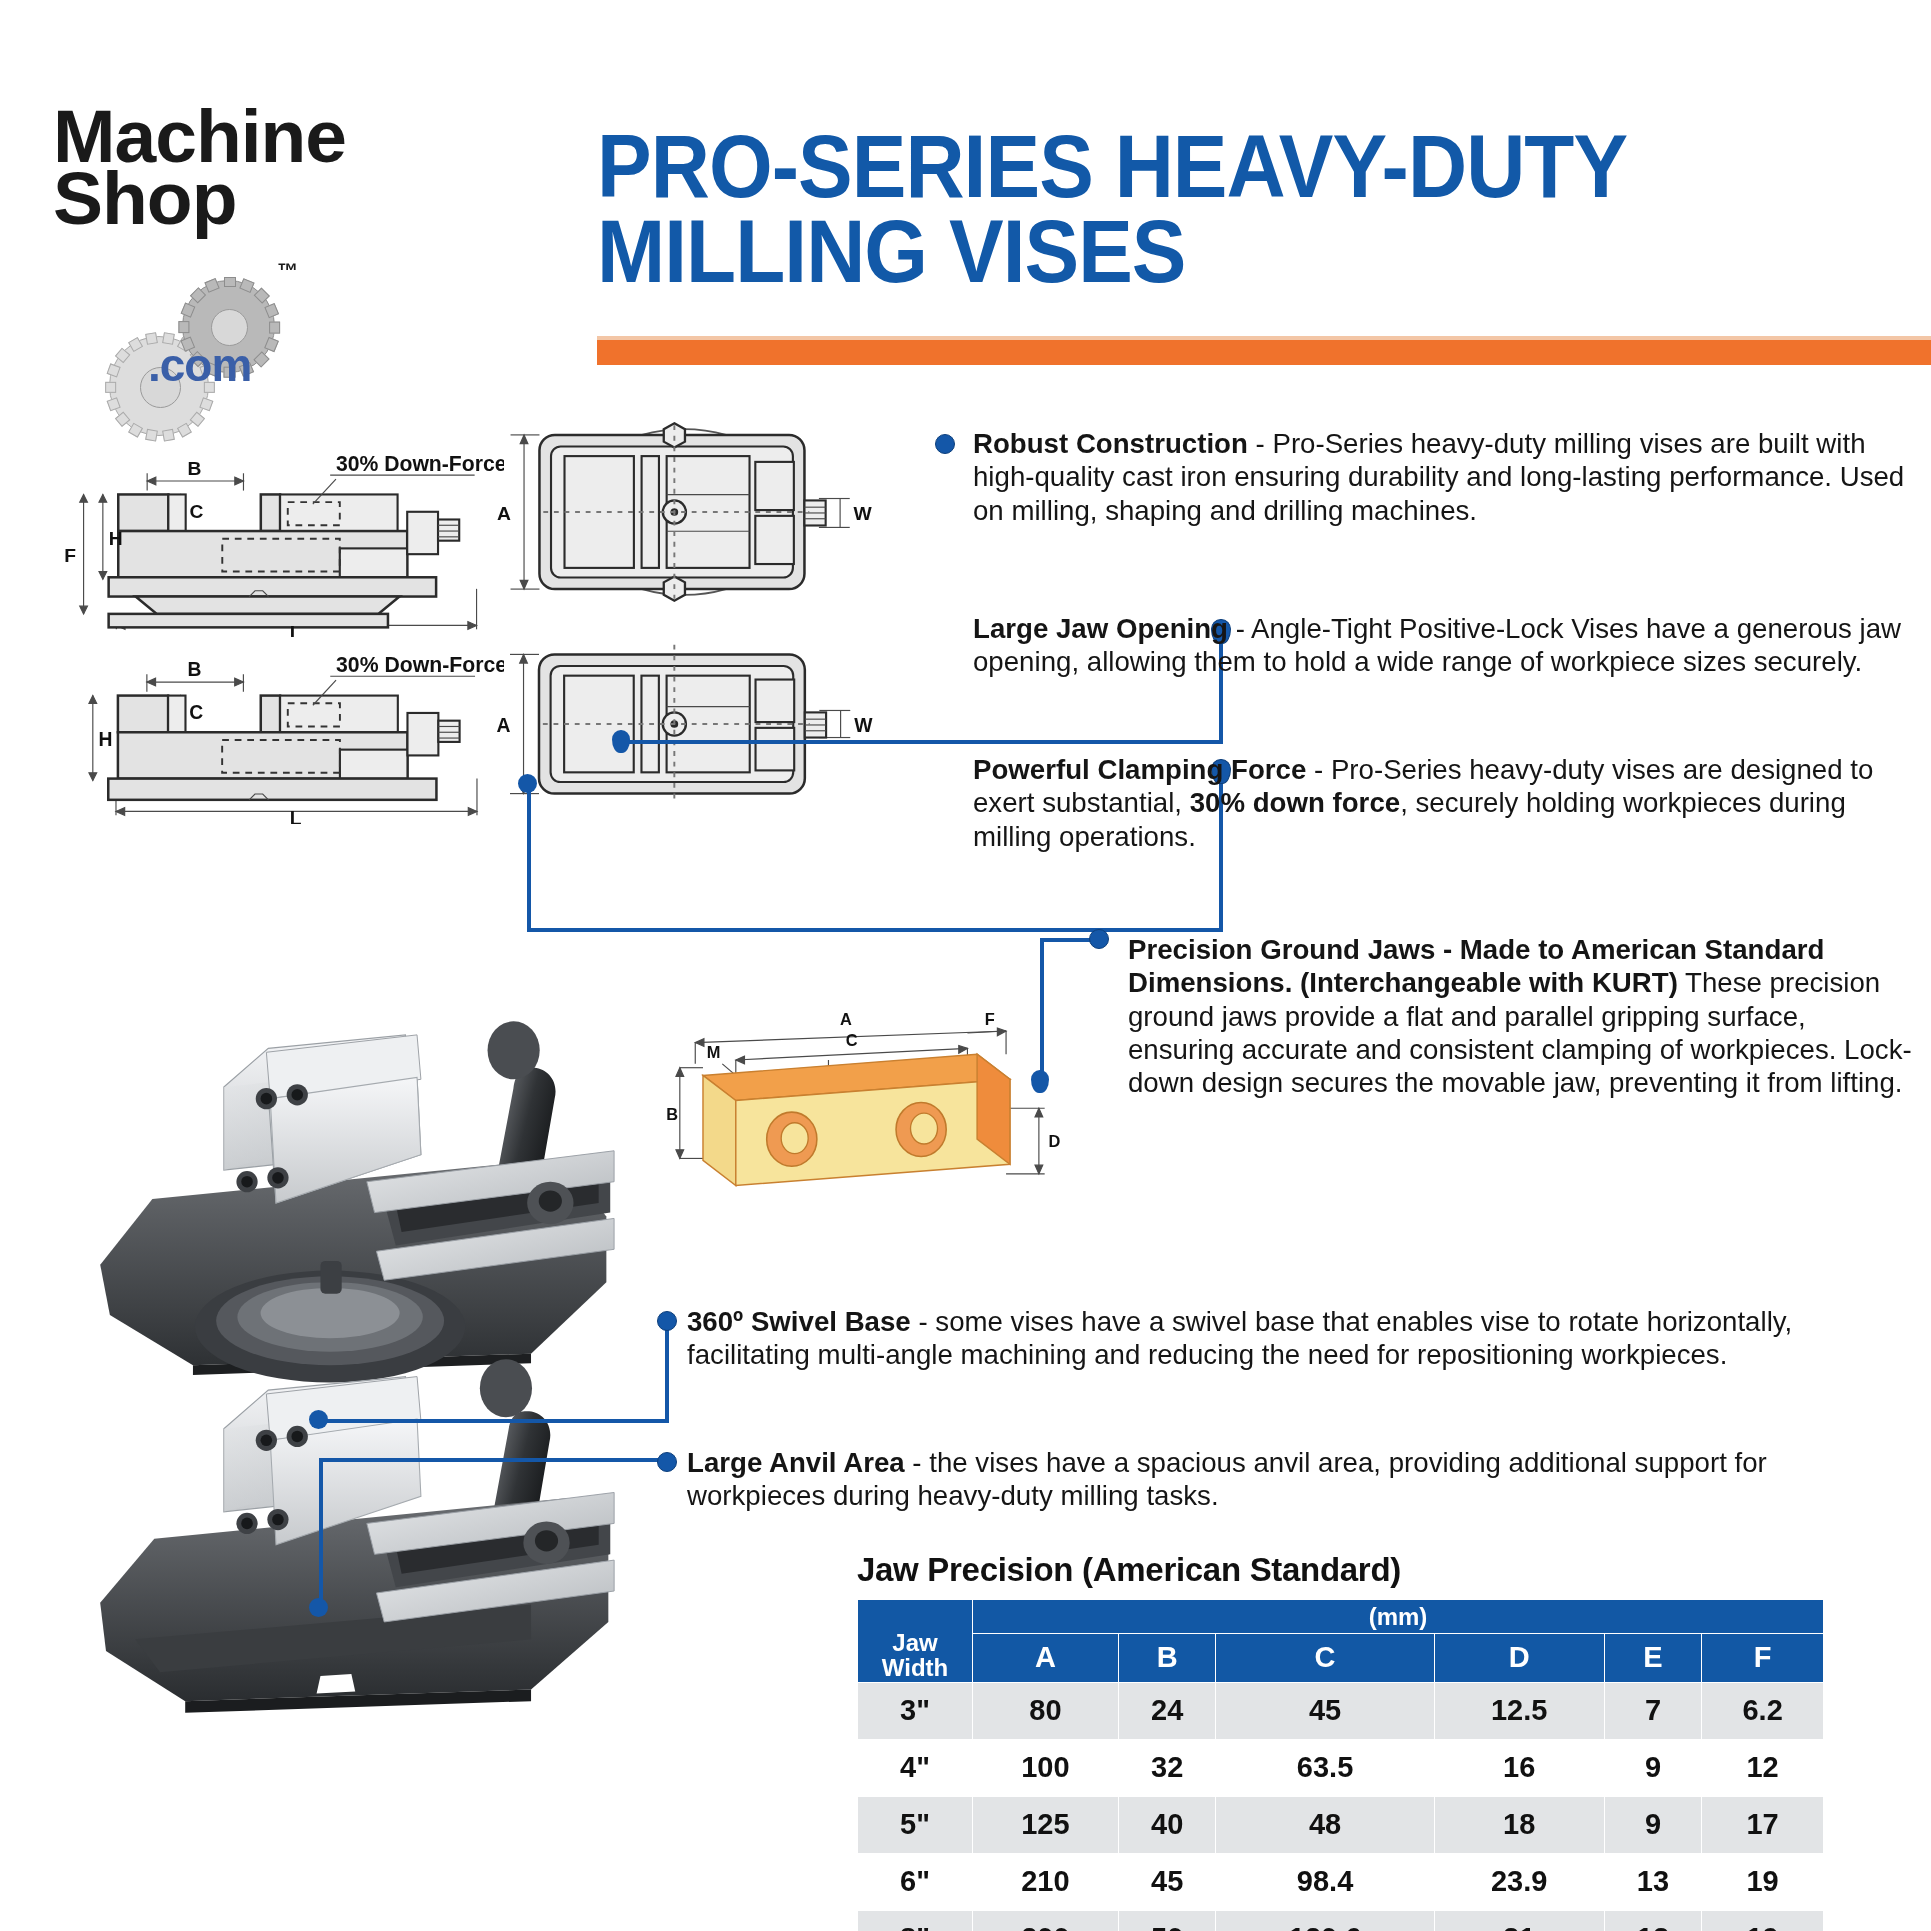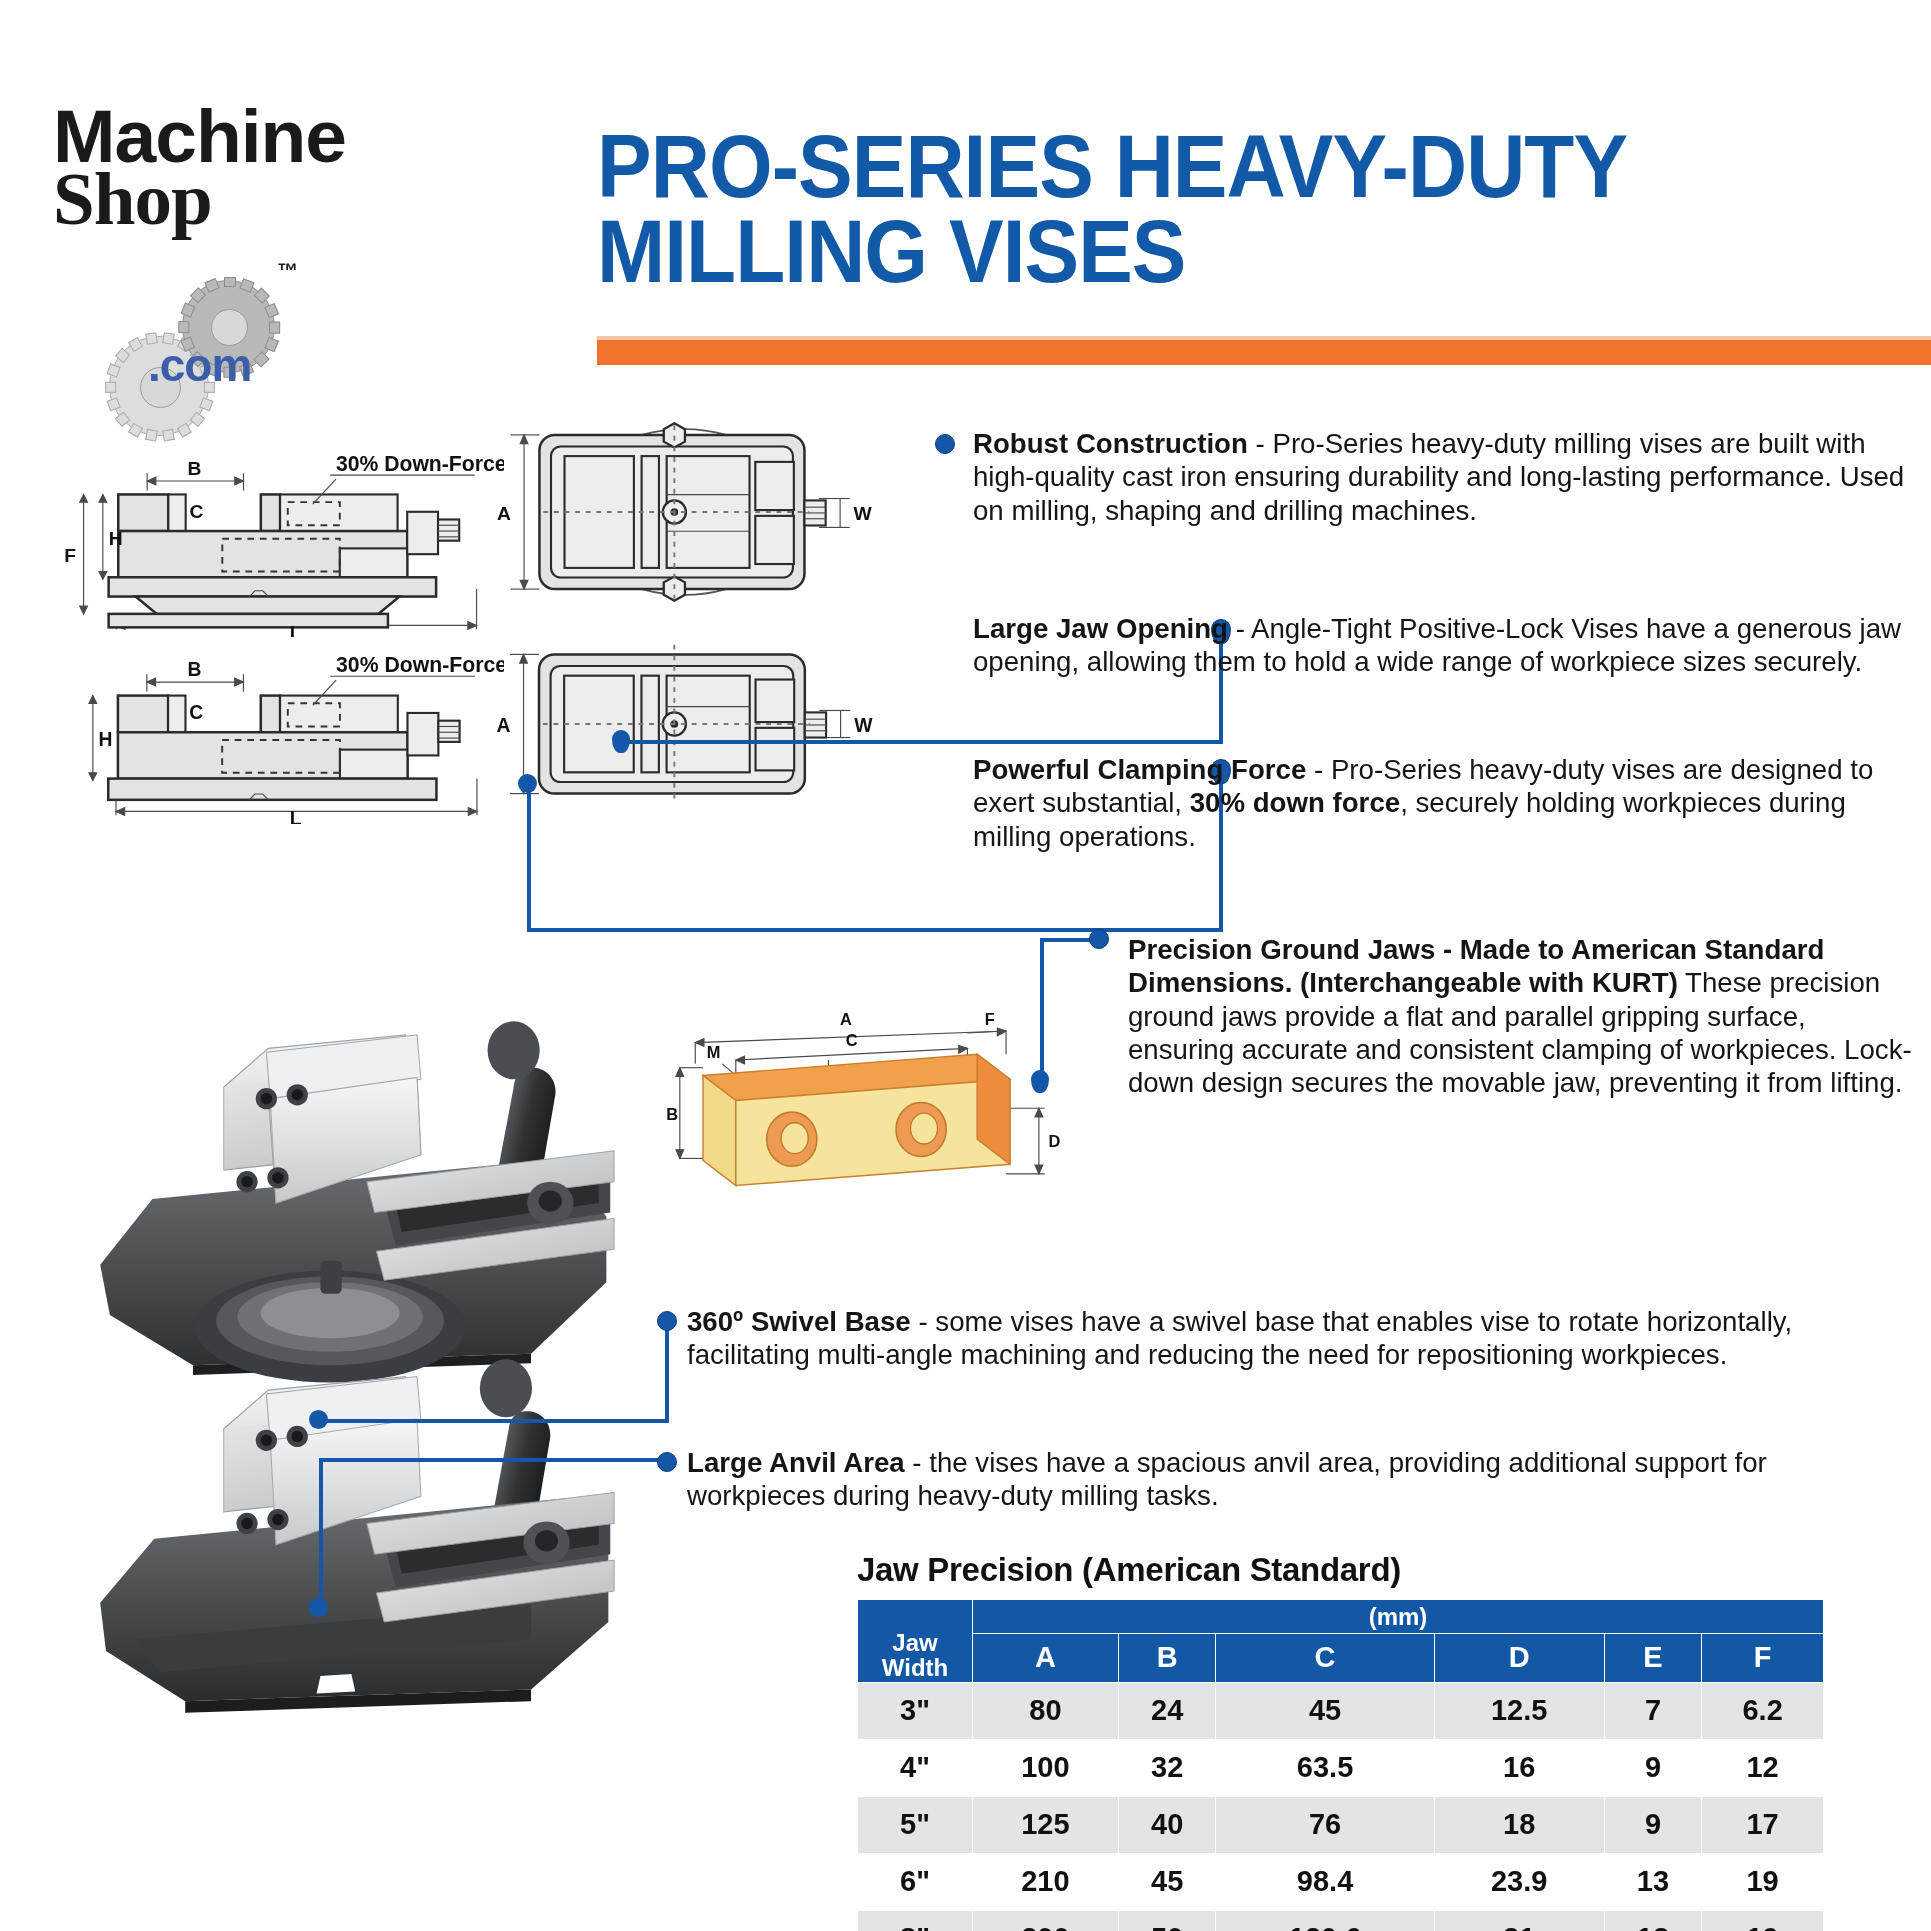--- a/index.html
+++ b/index.html
@@ -18,21 +18,21 @@
   .logo-word{
     font-family:"Liberation Sans", sans-serif;
     font-weight:bold;
     color:#1a1a1a;
     letter-spacing:-1px;
     line-height:.82;
     display:block;
   }
   #logo-little{font-size:75px;}
   #logo-machine{font-size:75px;}
-  #logo-shop{font-size:75px;position:relative;z-index:3;font-family:Liberation Serif, serif;}
+  #logo-shop{font-size:75px;position:relative;z-index:3;}
   #logo-tm{position:absolute;left:224px;top:153px;font-size:21px;font-weight:bold;color:#1a1a1a;}
   #logo-com{
     position:absolute;left:95px;top:232px;z-index:4;
     font-size:46px;font-weight:bold;color:#3a5fa8;letter-spacing:-1px;
   }
   .gear{position:absolute;border-radius:50%;}
   .gear .body{position:absolute;inset:0;border-radius:50%;background:#b9b9b9;border:1.9px solid #8d8d8d;}
   .gear .hub{position:absolute;border-radius:50%;background:#d8d8d8;border:1.9px solid #9a9a9a;}
   .tooth{position:absolute;background:#b9b9b9;border:1px solid #8d8d8d;}
   #gear-big{left:129px;top:174px;width:93px;height:93px;z-index:2;}
@@ -603,21 +603,21 @@
       <td>32</td>
       <td>63.5</td>
       <td>16</td>
       <td>9</td>
       <td>12</td>
     </tr>
     <tr class="odd">
       <td class="jaww">5"</td>
       <td>125</td>
       <td>40</td>
-      <td>76</td>
+      <td>48</td>
       <td>18</td>
       <td>9</td>
       <td>17</td>
     </tr>
     <tr class="even">
       <td class="jaww">6"</td>
       <td>210</td>
       <td>45</td>
       <td>98.4</td>
       <td>23.9</td>

